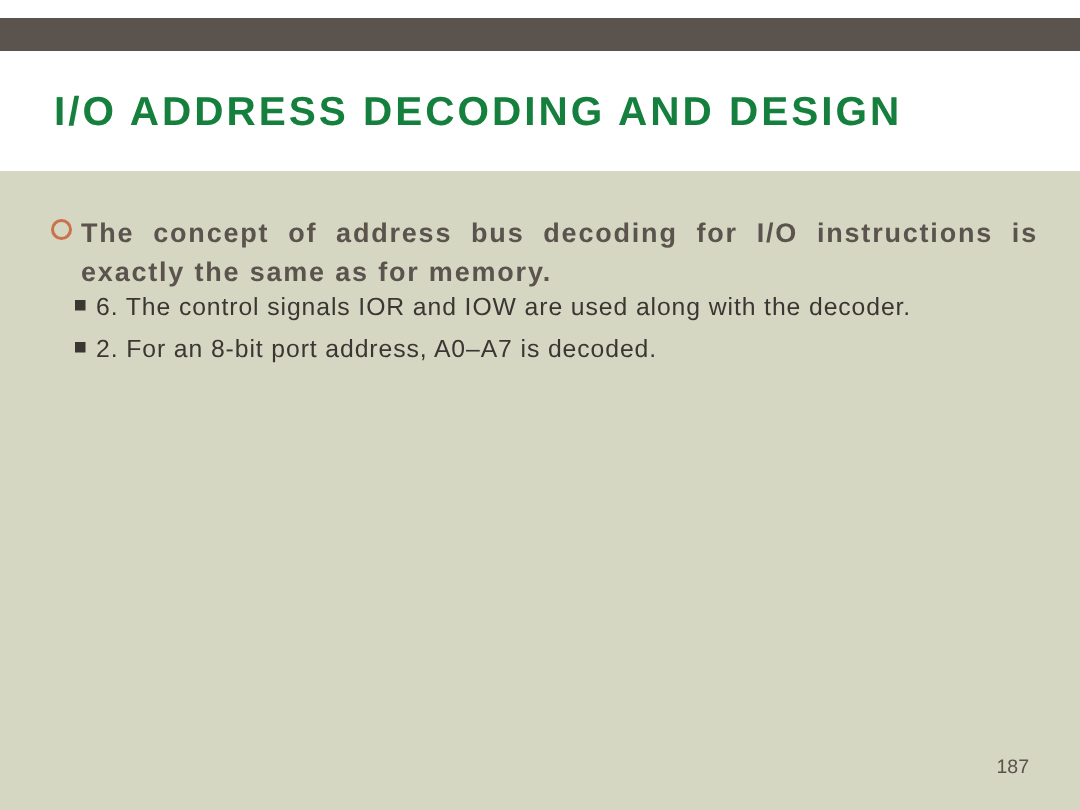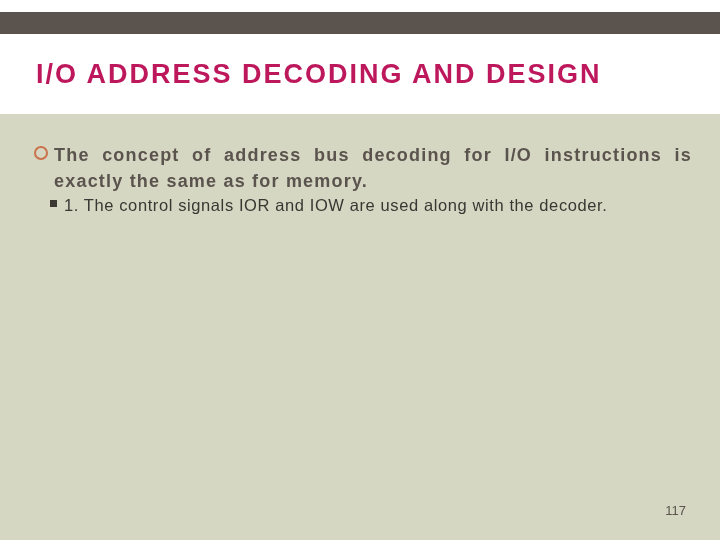--- a/index.html
+++ b/index.html
@@ -36,21 +36,21 @@
     background: #ffffff;
     height: 80px;
     display: flex;
     align-items: center;
     padding-left: 36px;
   }
   .title-area h1 {
     font-size: 27px;
     font-weight: 600;
     letter-spacing: 2px;
-    color: #be185d;
+    color: #15803d;
   }
   .content {
     position: absolute;
     top: 142px;
     left: 34px;
     right: 28px;
   }
   .lead {
     font-size: 18px;
     font-weight: 700;
@@ -111,21 +111,25 @@
 
   <div class="content">
 
     <div class="lead">
       <span class="circ"></span>
       <span>The concept of address bus decoding for I/O instructions is exactly the same as for memory.</span>
     </div>
 
     <div class="sub">
       <span class="sq"></span>
-      <span>1. The control signals IOR and IOW are used along with the decoder.</span>
+      <span>6. The control signals IOR and IOW are used along with the decoder.</span>
     </div>
 
+    <div class="sub">
+      <span class="sq"></span>
+      <span>2. For an 8-bit port address, A0–A7 is decoded.</span>
+    </div>
 
 
   </div>
 
-  <div class="page">117</div>
+  <div class="page">187</div>
 </div>
 
 </body></html>

